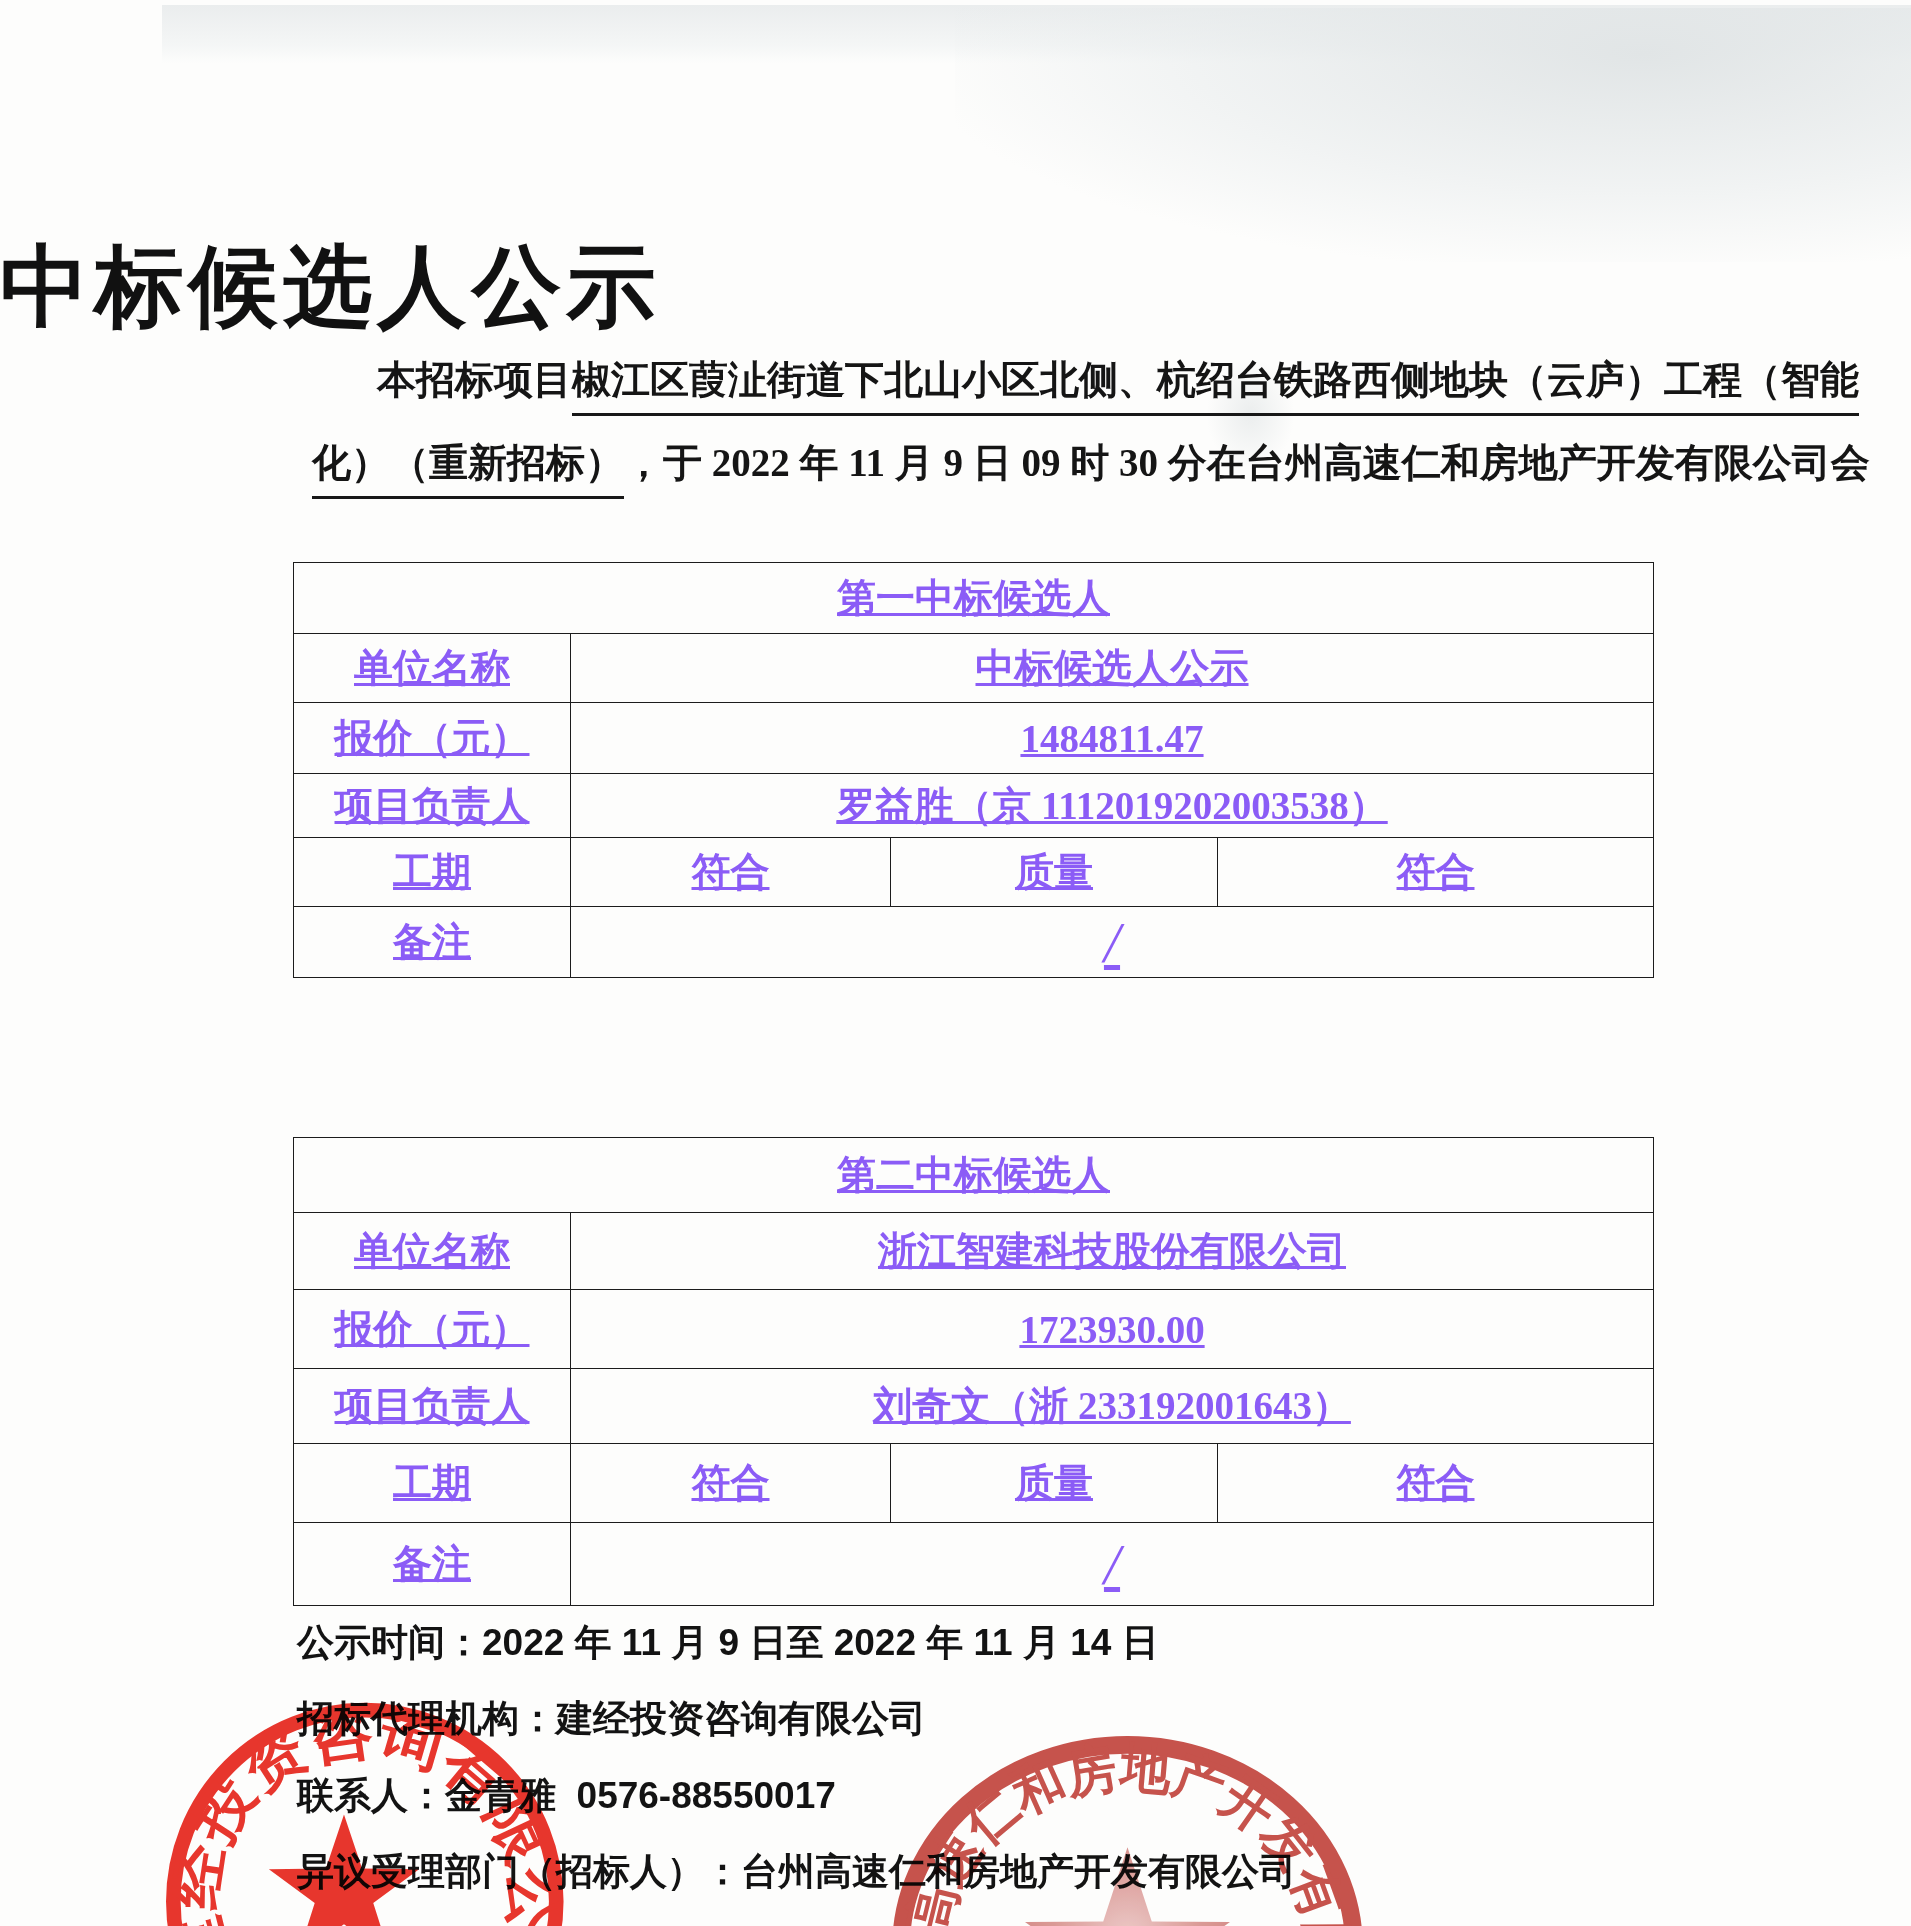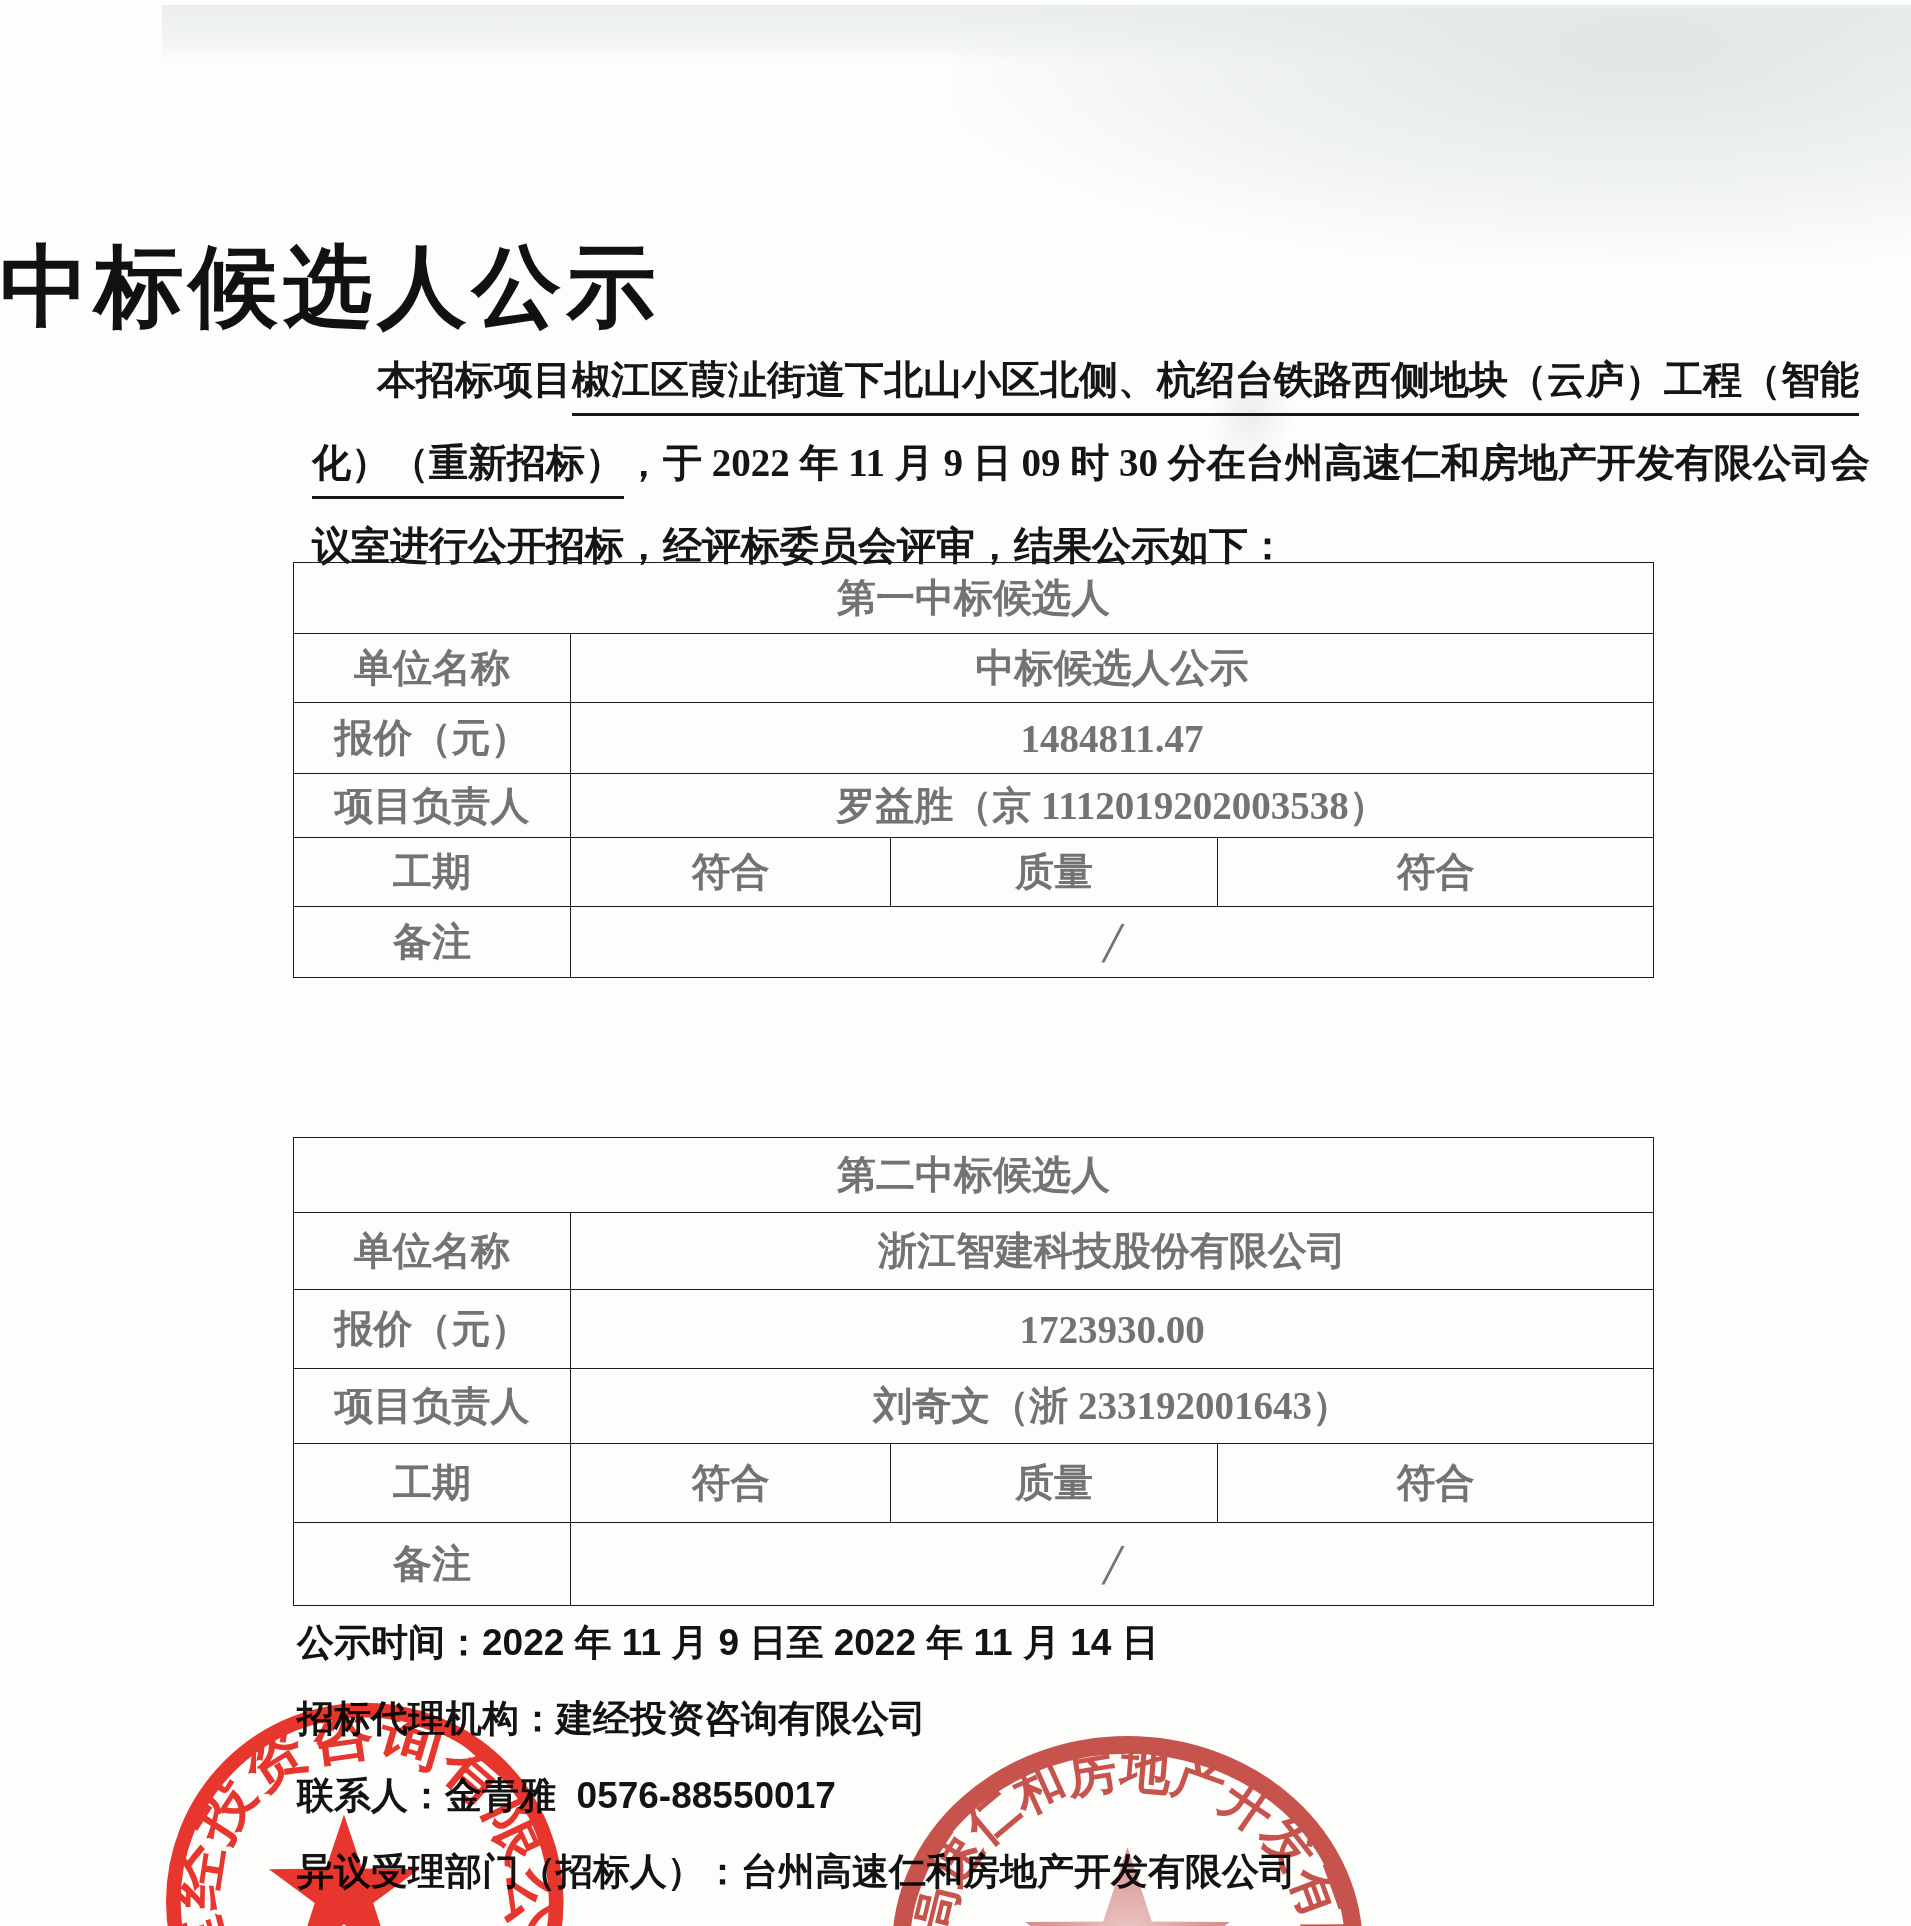--- a/index.html
+++ b/index.html
@@ -23,21 +23,21 @@
     font-size:89px;font-weight:700;letter-spacing:5.4px;color:#111;
   }
   
   .intro{left:312px;top:338px;width:1356px;font-size:39px;font-weight:600;}
   .intro .ln{height:83px;line-height:83px;white-space:nowrap;}
   .intro .ln1{padding-left:65px;}
   .ul{border-bottom:3.9px solid #181818;padding-bottom:12px;}
   
   table.doc{
     position:absolute;left:293px;border-collapse:collapse;table-layout:fixed;
-    width:1361px;font-size:39px;font-weight:600;color:#737373;
+    width:1361px;font-size:39px;font-weight:600;color:#8b5cf6;text-decoration:underline;
   }
   table.doc td{
     border:1.9px solid #1c1c1c;text-align:center;vertical-align:middle;
     padding:0;overflow:hidden;
   }
   table.t1{top:562px;}
   table.t2{top:1137px;}
   td.slash{font-size:58px;font-style:italic;font-weight:500;}
   
   .fline{left:297px;white-space:nowrap;font-family:"Liberation Sans","DejaVu Sans",sans-serif;
@@ -55,21 +55,20 @@
 
 <div class="abs shadow-top"></div>
 <div class="abs shadow-blob"></div>
 <div class="abs streak"></div>
 
 <div class="abs title">中标候选人公示</div>
 
 <div class="abs intro">
   <div class="ln ln1"><span>本招标项目</span><span class="ul">椒江区葭沚街道下北山小区北侧、杭绍台铁路西侧地块（云庐）工程（智能</span></div>
   <div class="ln"><span class="ul">化）（重新招标）</span><span>，于 2022 年 11 月 9 日 09 时 30 分在台州高速仁和房地产开发有限公司会</span></div>
-  <div class="ln"><span>议室进行公开招标，经评标委员会评审，结果公示如下：</span></div>
 </div>
 
 <table class="doc t1">
   <colgroup>
       <col style="width:277px">
       <col style="width:320px">
       <col style="width:327px">
       <col style="width:436px">
     </colgroup>
   <tbody>

